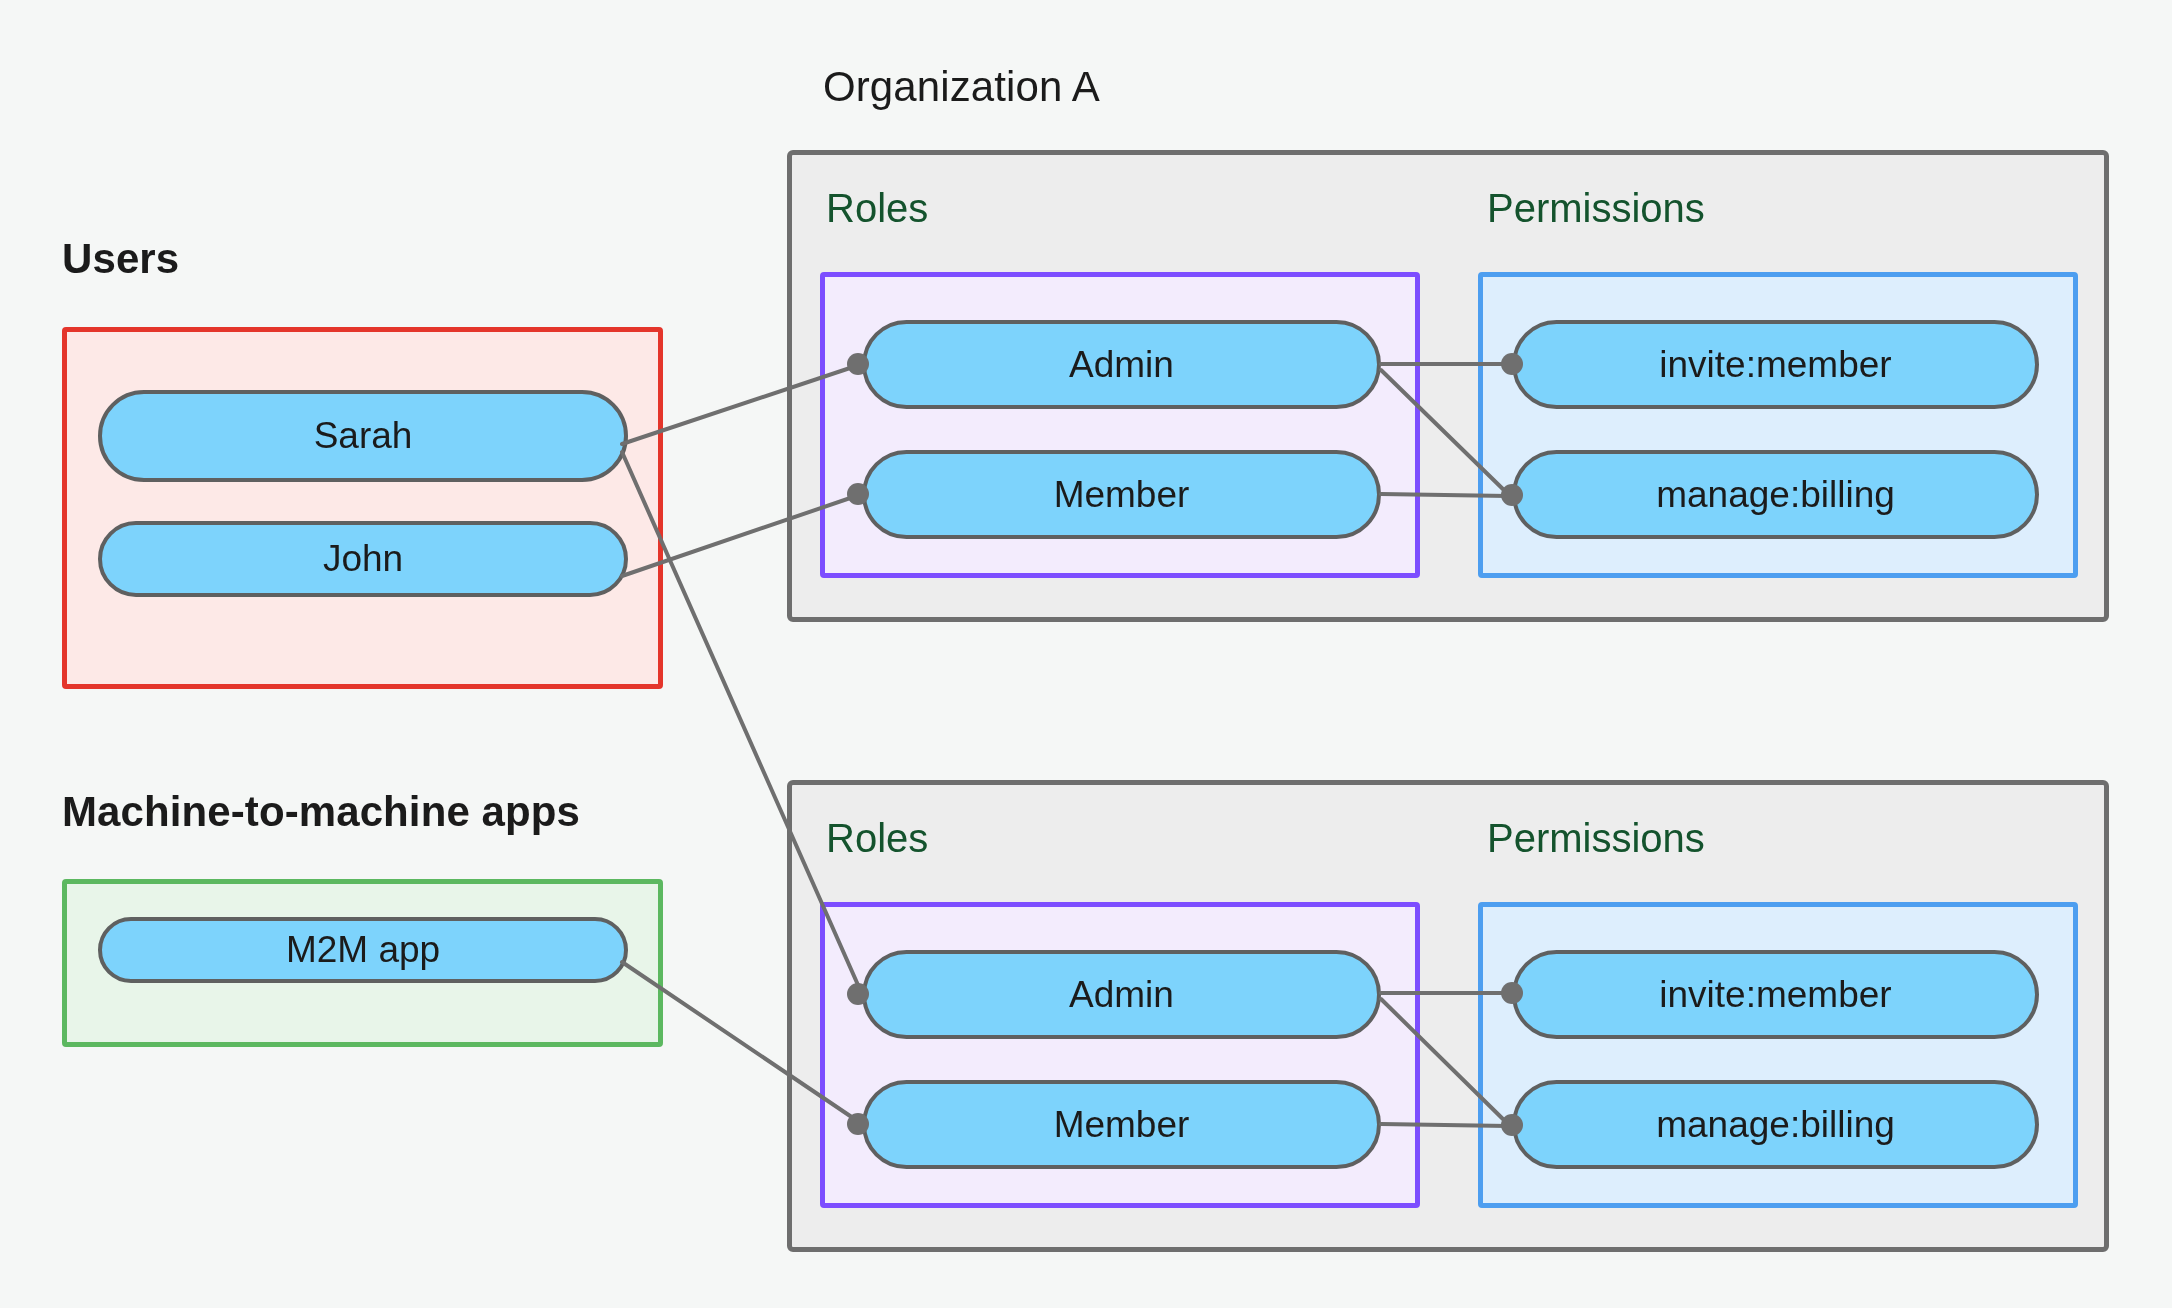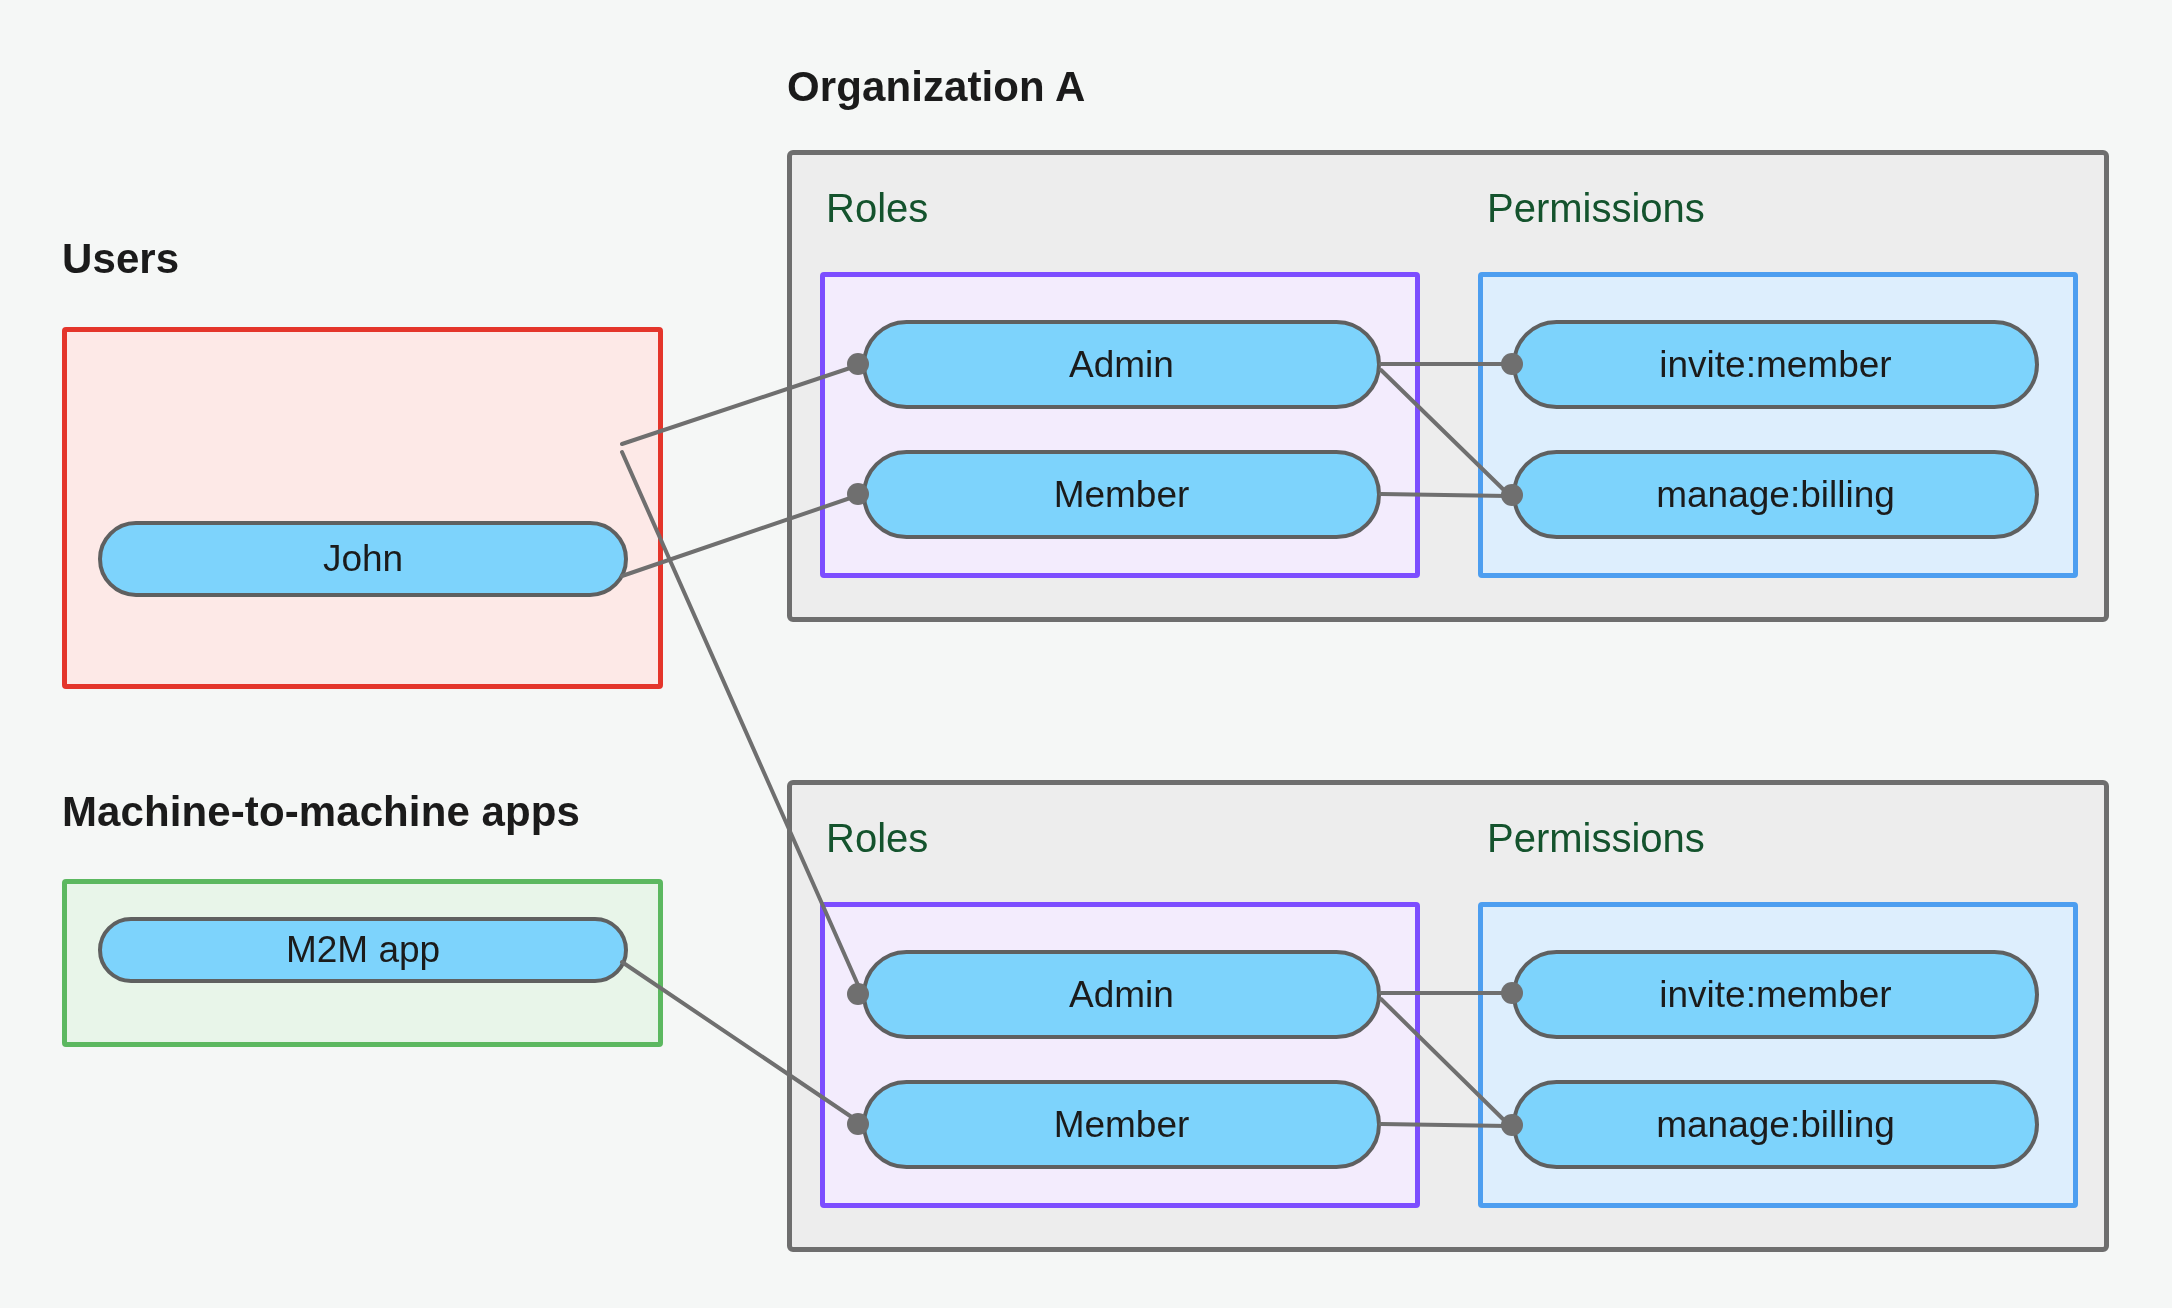--- a/index.html
+++ b/index.html
@@ -28,21 +28,21 @@
   }
   .grp-title {
     position: absolute;
     font-size: 42px;
     color: #1b1b1b;
     letter-spacing: 0.1px;
     white-space: nowrap;
     z-index: 2;
   }
   .grp-title.bold { font-weight: 700; }
-  .grp-title.reg  { font-weight: 700; }
+  .grp-title.reg  { font-weight: 400; margin-left: 36px; }
 
   .boxed {
     position: absolute;
     box-sizing: border-box;
     z-index: 3;
   }
   .box-users {
     border: 5px solid #e4352b;
     background: #fde9e7;
     border-radius: 4px;
@@ -131,20 +131,21 @@
       <circle cx="858" cy="1124" r="11"></circle>
       <circle cx="1512" cy="993" r="11"></circle>
       <circle cx="1512" cy="1125" r="11"></circle>
     </g>
   </svg>
 
   <div class="grp-title bold" style="left:62px; top:235px;">Users</div>
 
   <div class="boxed box-users" style="left:62px; top:327px; width:601px; height:362px;"></div>
 
+  <div class="pill" style="left:98px; top:390px; width:530px; height:92px;">Sarah</div>
 
   <div class="pill" style="left:98px; top:521px; width:530px; height:76px;">John</div>
 
   <div class="grp-title bold" style="left:62px; top:788px;">Machine-to-machine apps</div>
 
   <div class="boxed box-m2m" style="left:62px; top:879px; width:601px; height:168px;"></div>
 
   <div class="pill" style="left:98px; top:917px; width:530px; height:66px;">M2M app</div>
 
   <div class="grp-title reg" style="left:787px; top:63px;">Organization A</div>

